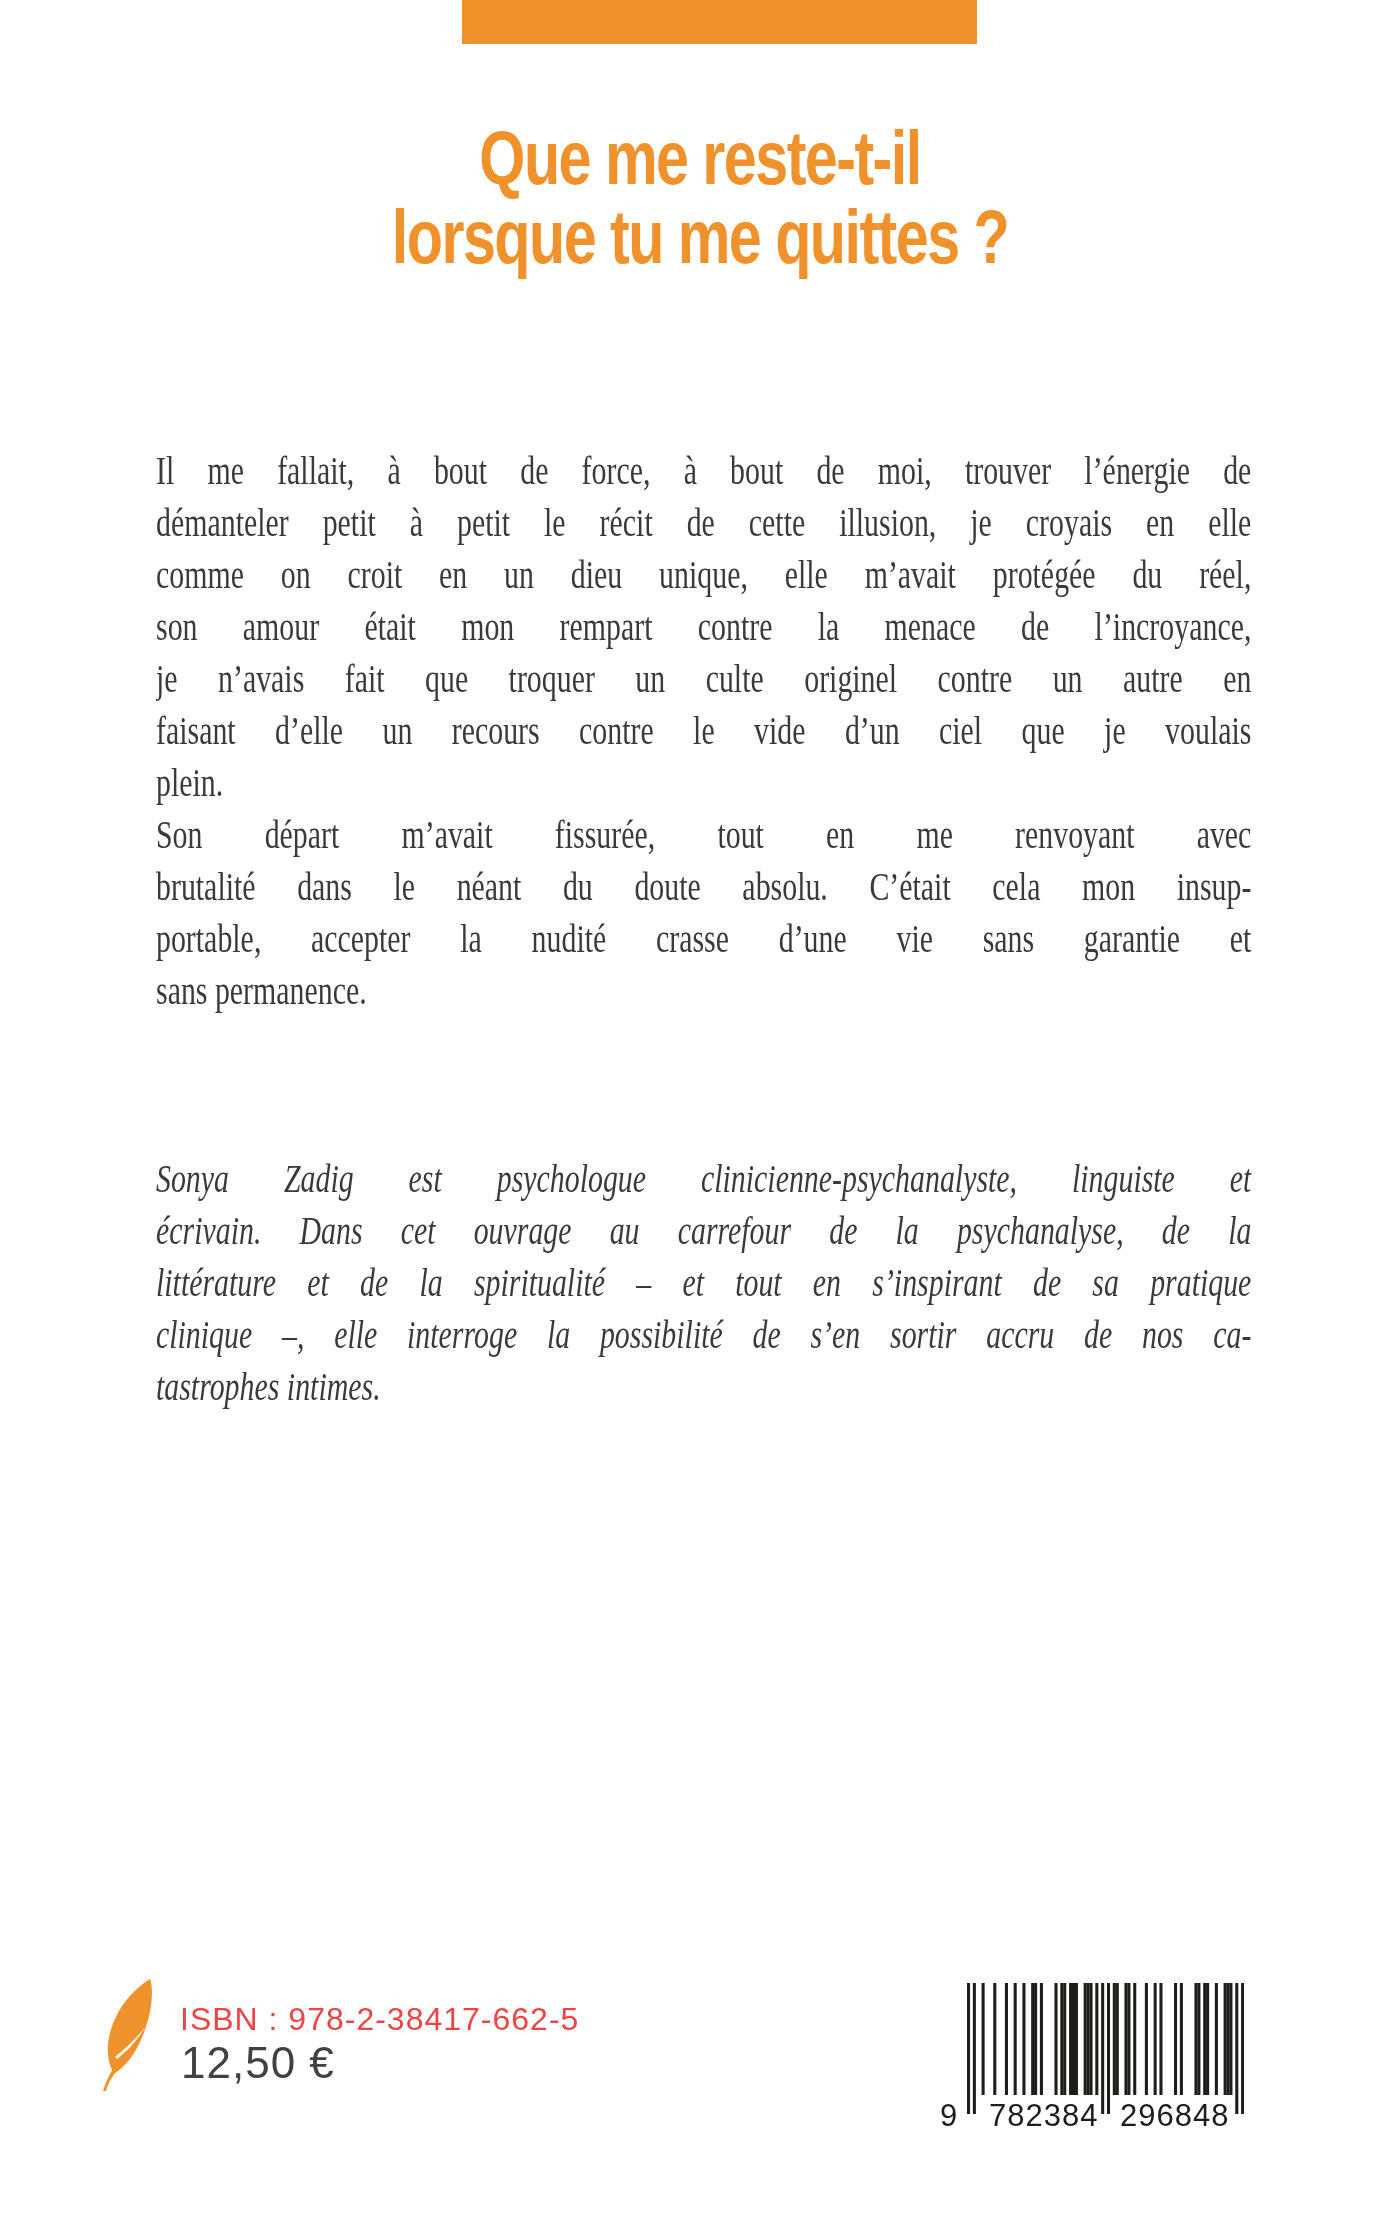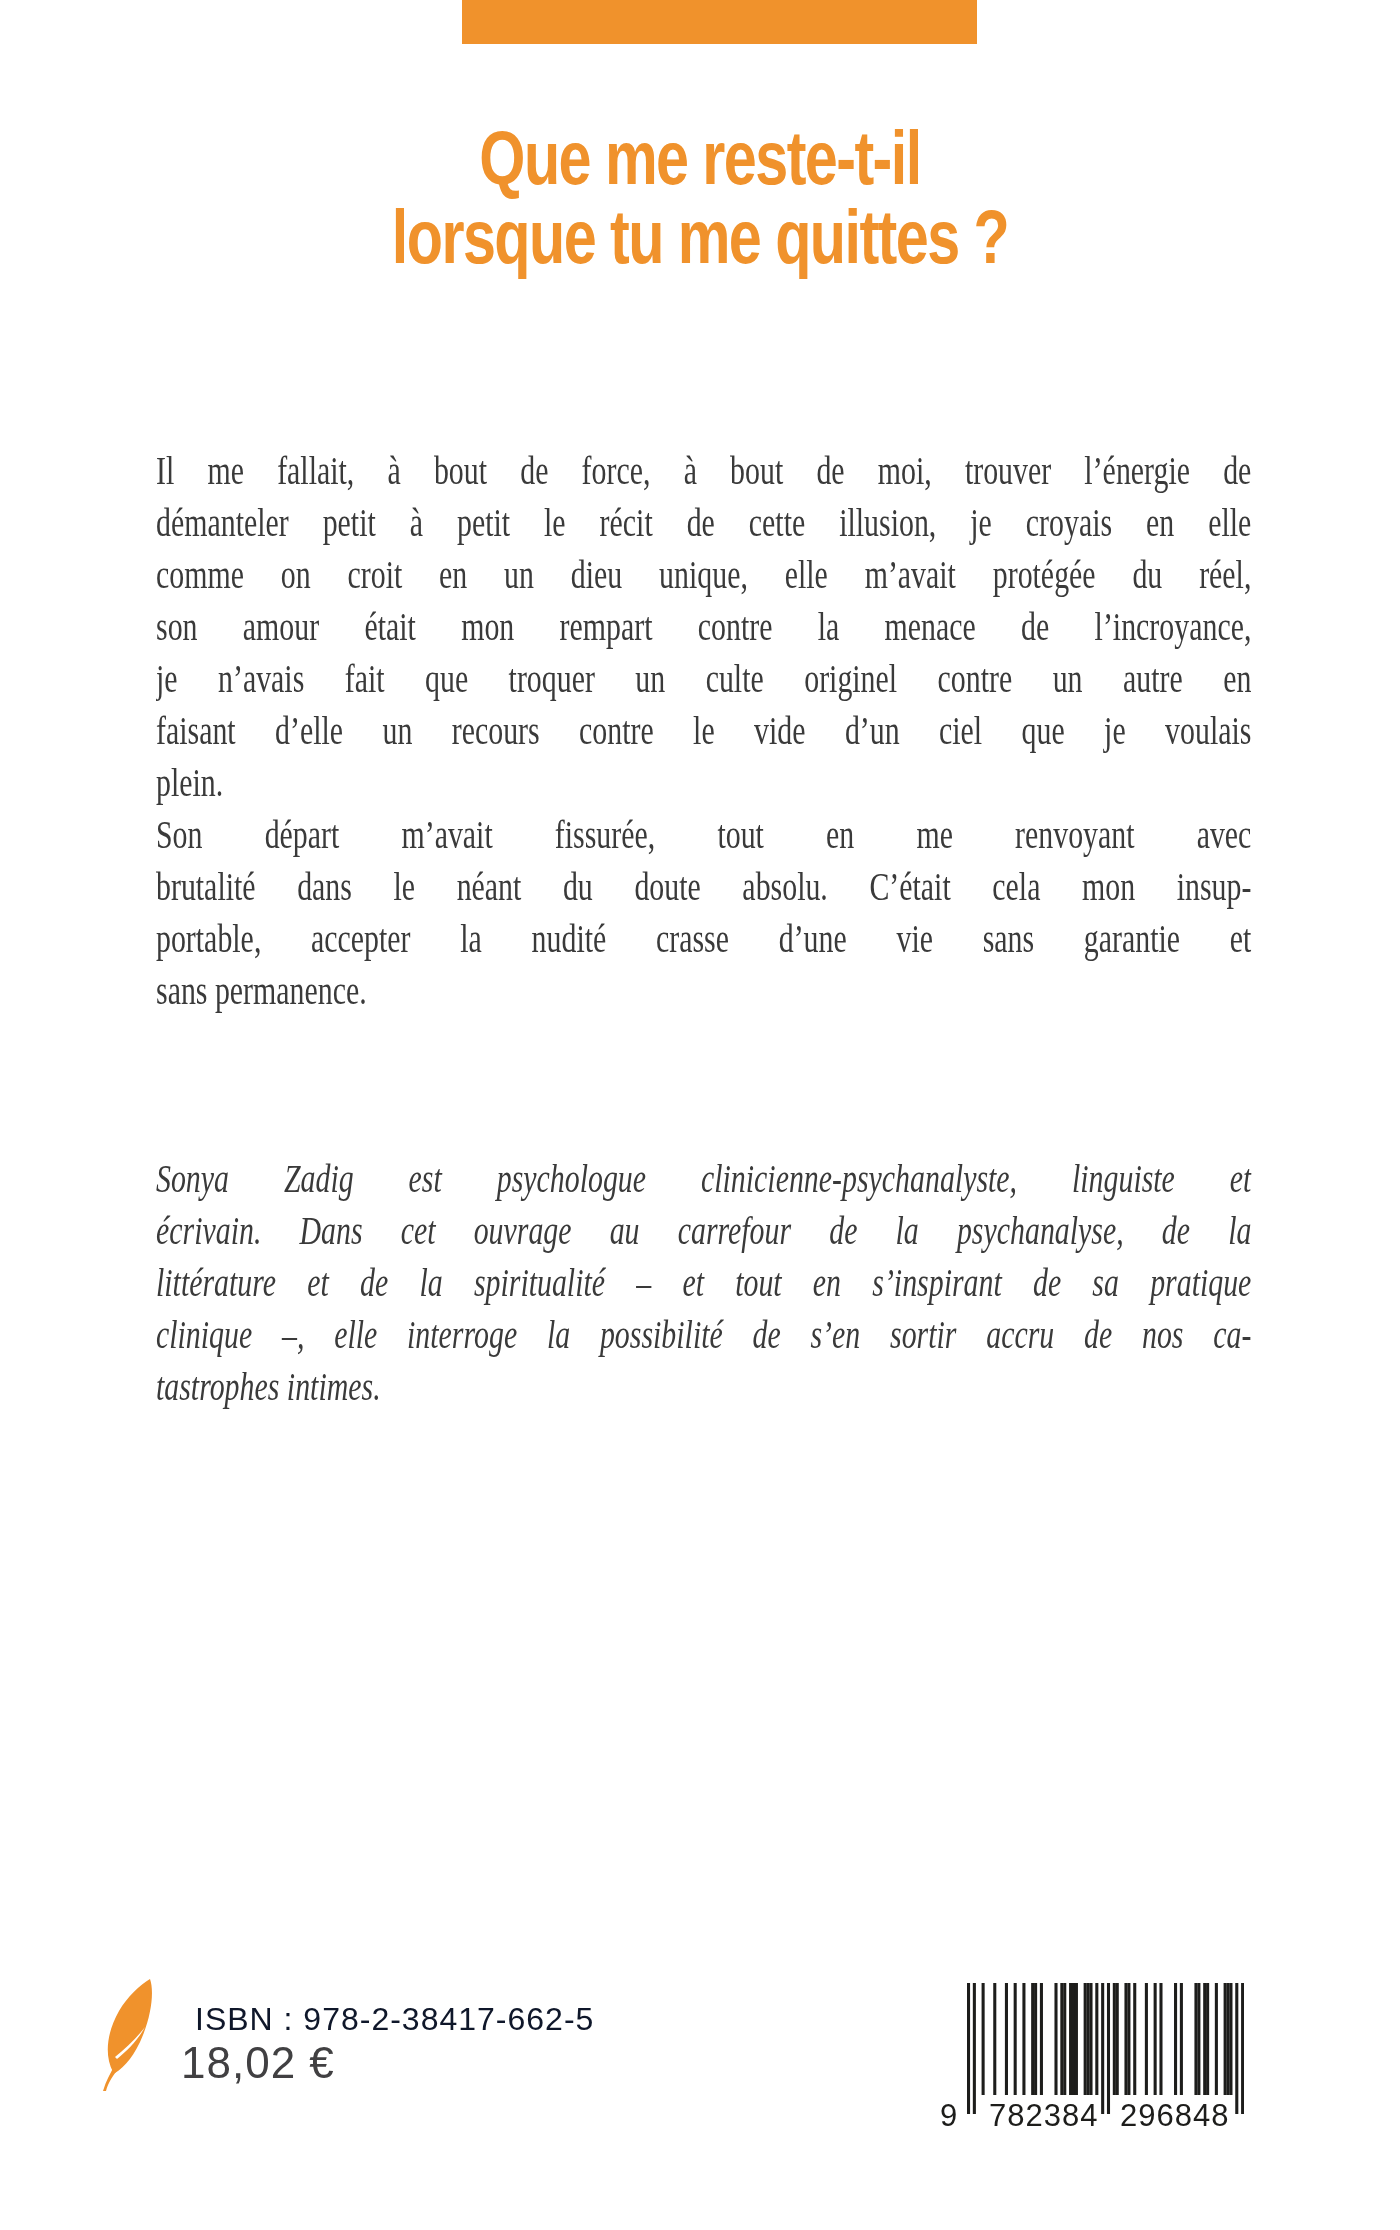--- a/index.html
+++ b/index.html
@@ -42,22 +42,22 @@
   .synopsis{top:445px;}
   .bio{top:1153px;font-style:italic;}
 
   .jline{height:52px;overflow:hidden;text-align:justify;}
   .jline::after{content:"";display:inline-block;width:100%;height:0;}
   .pline{height:52px;}
 
   
   .feather{position:absolute;left:96px;top:1977px;width:62px;height:116px;}
   .isbn{
-    position:absolute;left:195px;top:2002px;
-    font-size:32px;line-height:34px;color:#0f172a;letter-spacing:1px;
+    position:absolute;left:180px;top:2002px;
+    font-size:32px;line-height:34px;color:#ef4444;letter-spacing:1px;
   }
   .price{
     position:absolute;left:181px;top:2040px;
     font-size:44px;line-height:46px;color:#414042;letter-spacing:1px;
   }
 
   .barcode{position:absolute;left:941px;top:1983px;width:320px;height:150px;}
   .barcode svg{position:absolute;left:26px;top:0;}
   .bc-digits{
     position:absolute;top:117px;
@@ -104,21 +104,21 @@
 
   <div class="feather">
     <svg width="62" height="116" viewBox="0 0 62 116" xmlns="http://www.w3.org/2000/svg">
       <path d="M7,114 C10,104 14,96 20,87 L24,90 C17,98 12,106 10,114 Z" fill="#f0922c"></path>
       <path d="M17,95 C8,78 11,55 23,34 C31,20 44,8 54,2 C58,13 56,36 47,58 C39,78 29,90 19,96 Z" fill="#f0922c"></path>
       <path d="M19,80 C29,72 40,62 49,50 C42,63 31,74 21,82 Z" fill="#ffffff"></path>
     </svg>
   </div>
 
   <div class="isbn">ISBN : 978-2-38417-662-5</div>
-  <div class="price">18,02 €</div>
+  <div class="price">12,50 €</div>
 
   <div class="barcode">
     <svg width="277" height="131" viewBox="0 0 277 131" xmlns="http://www.w3.org/2000/svg" fill="#1d1d1b">
         <rect x="0.00" y="0" width="3.07" height="131"></rect>
         <rect x="5.83" y="0" width="3.07" height="131"></rect>
         <rect x="14.58" y="0" width="3.07" height="112"></rect>
         <rect x="26.24" y="0" width="3.07" height="112"></rect>
         <rect x="37.91" y="0" width="3.07" height="112"></rect>
         <rect x="46.65" y="0" width="3.07" height="112"></rect>
         <rect x="55.40" y="0" width="3.07" height="112"></rect>

